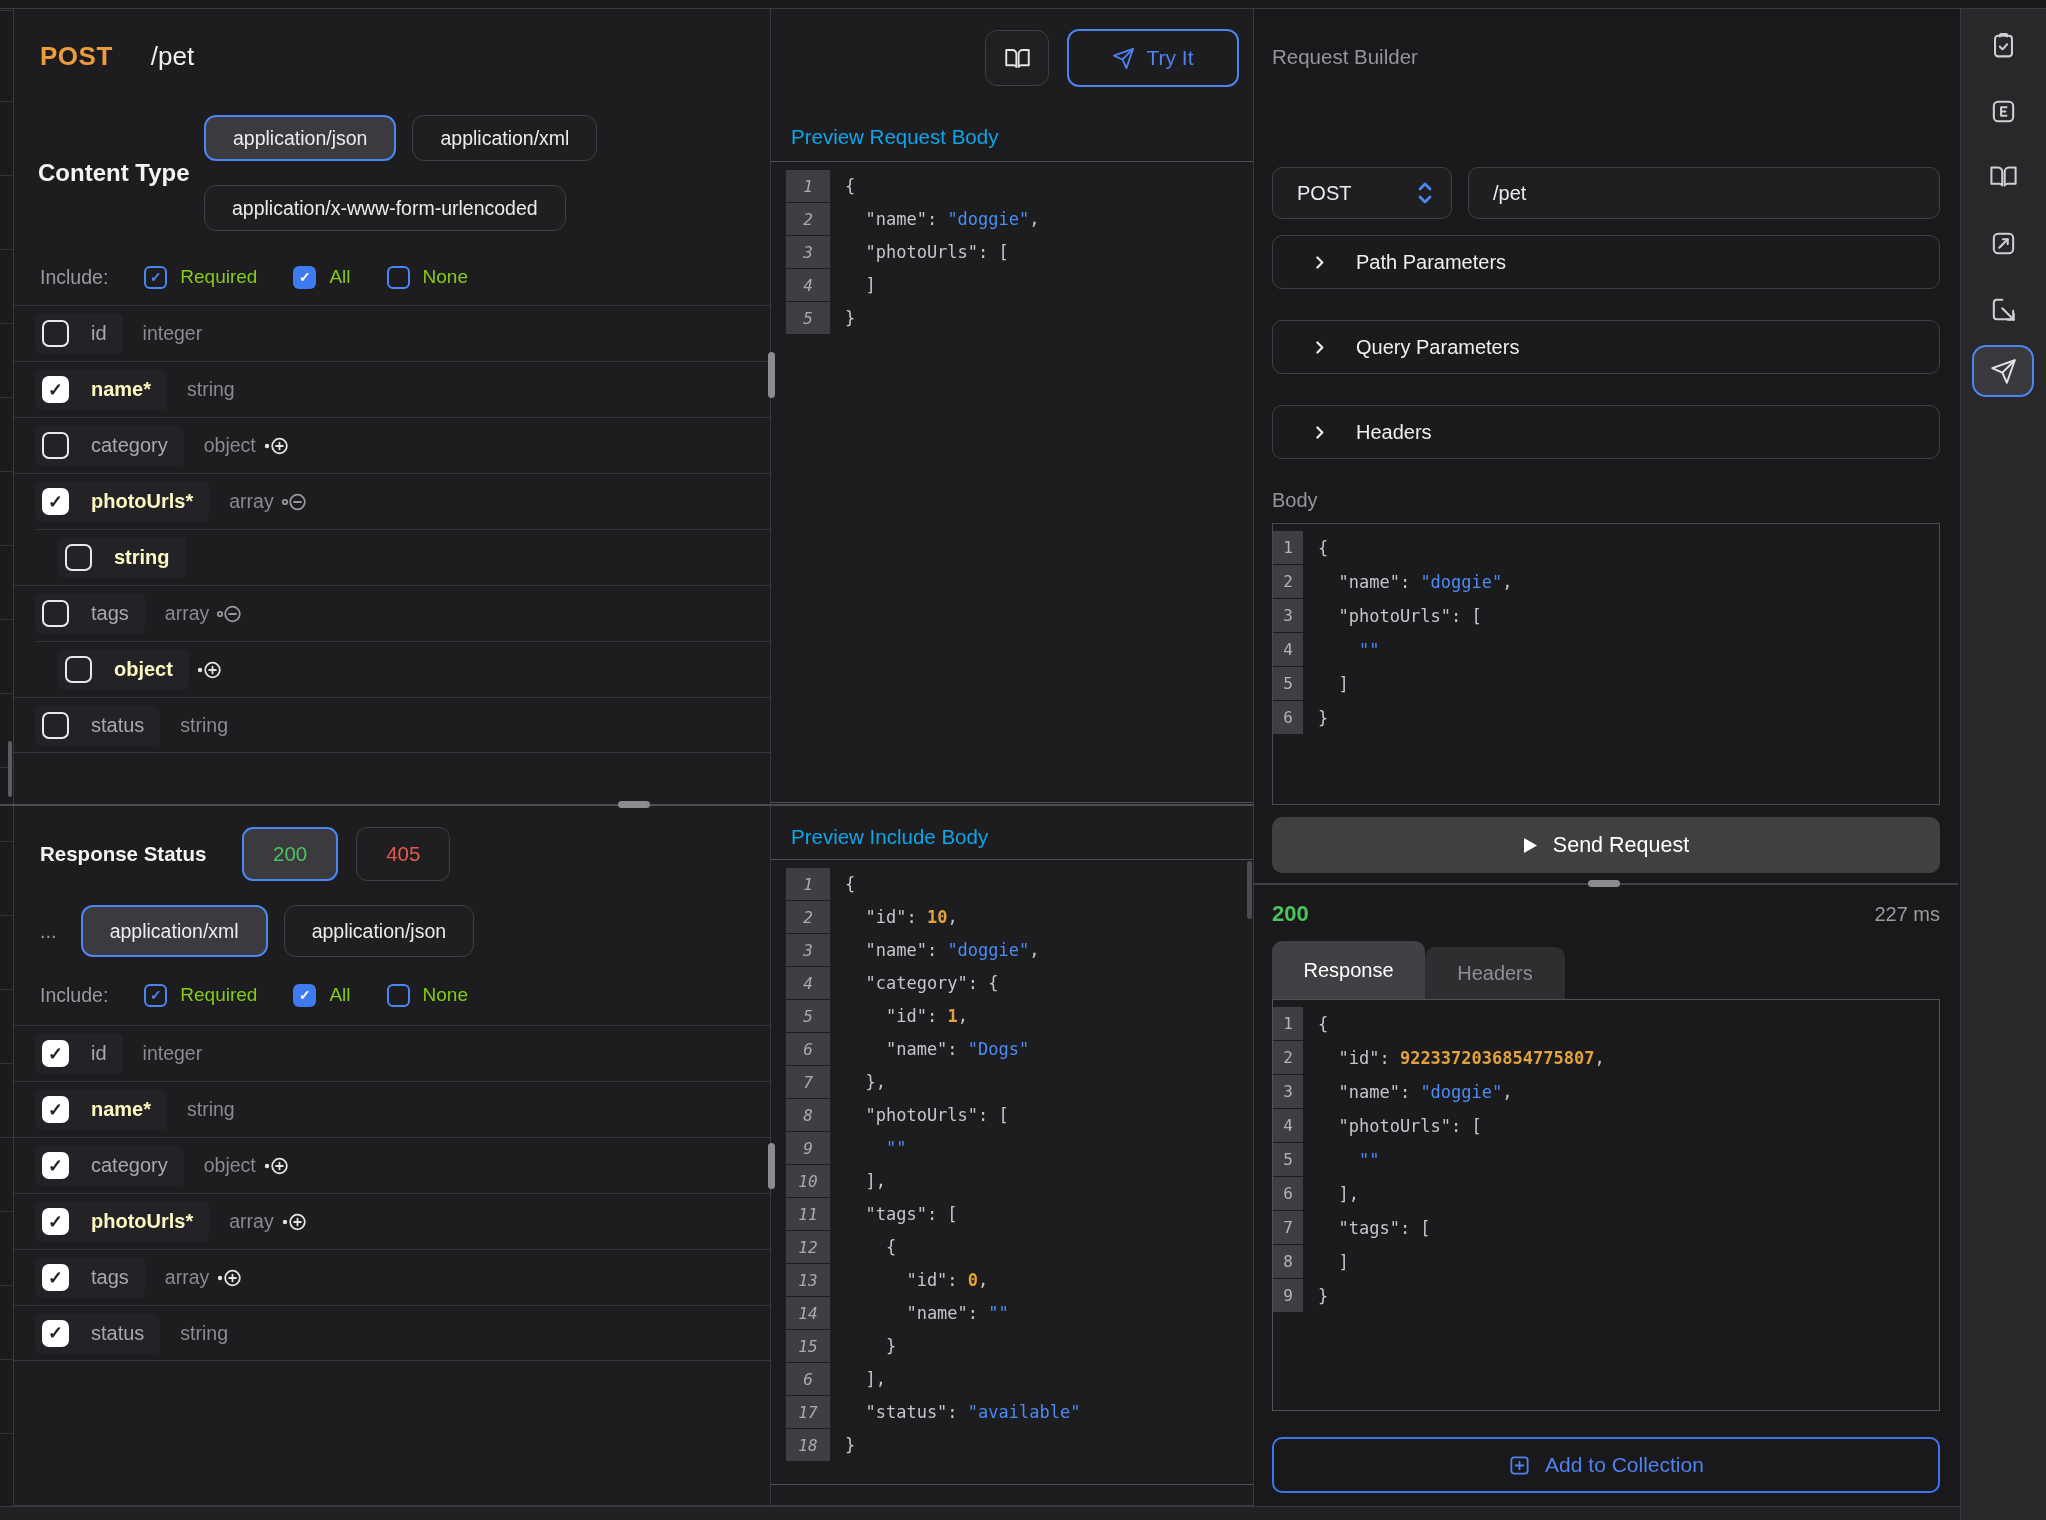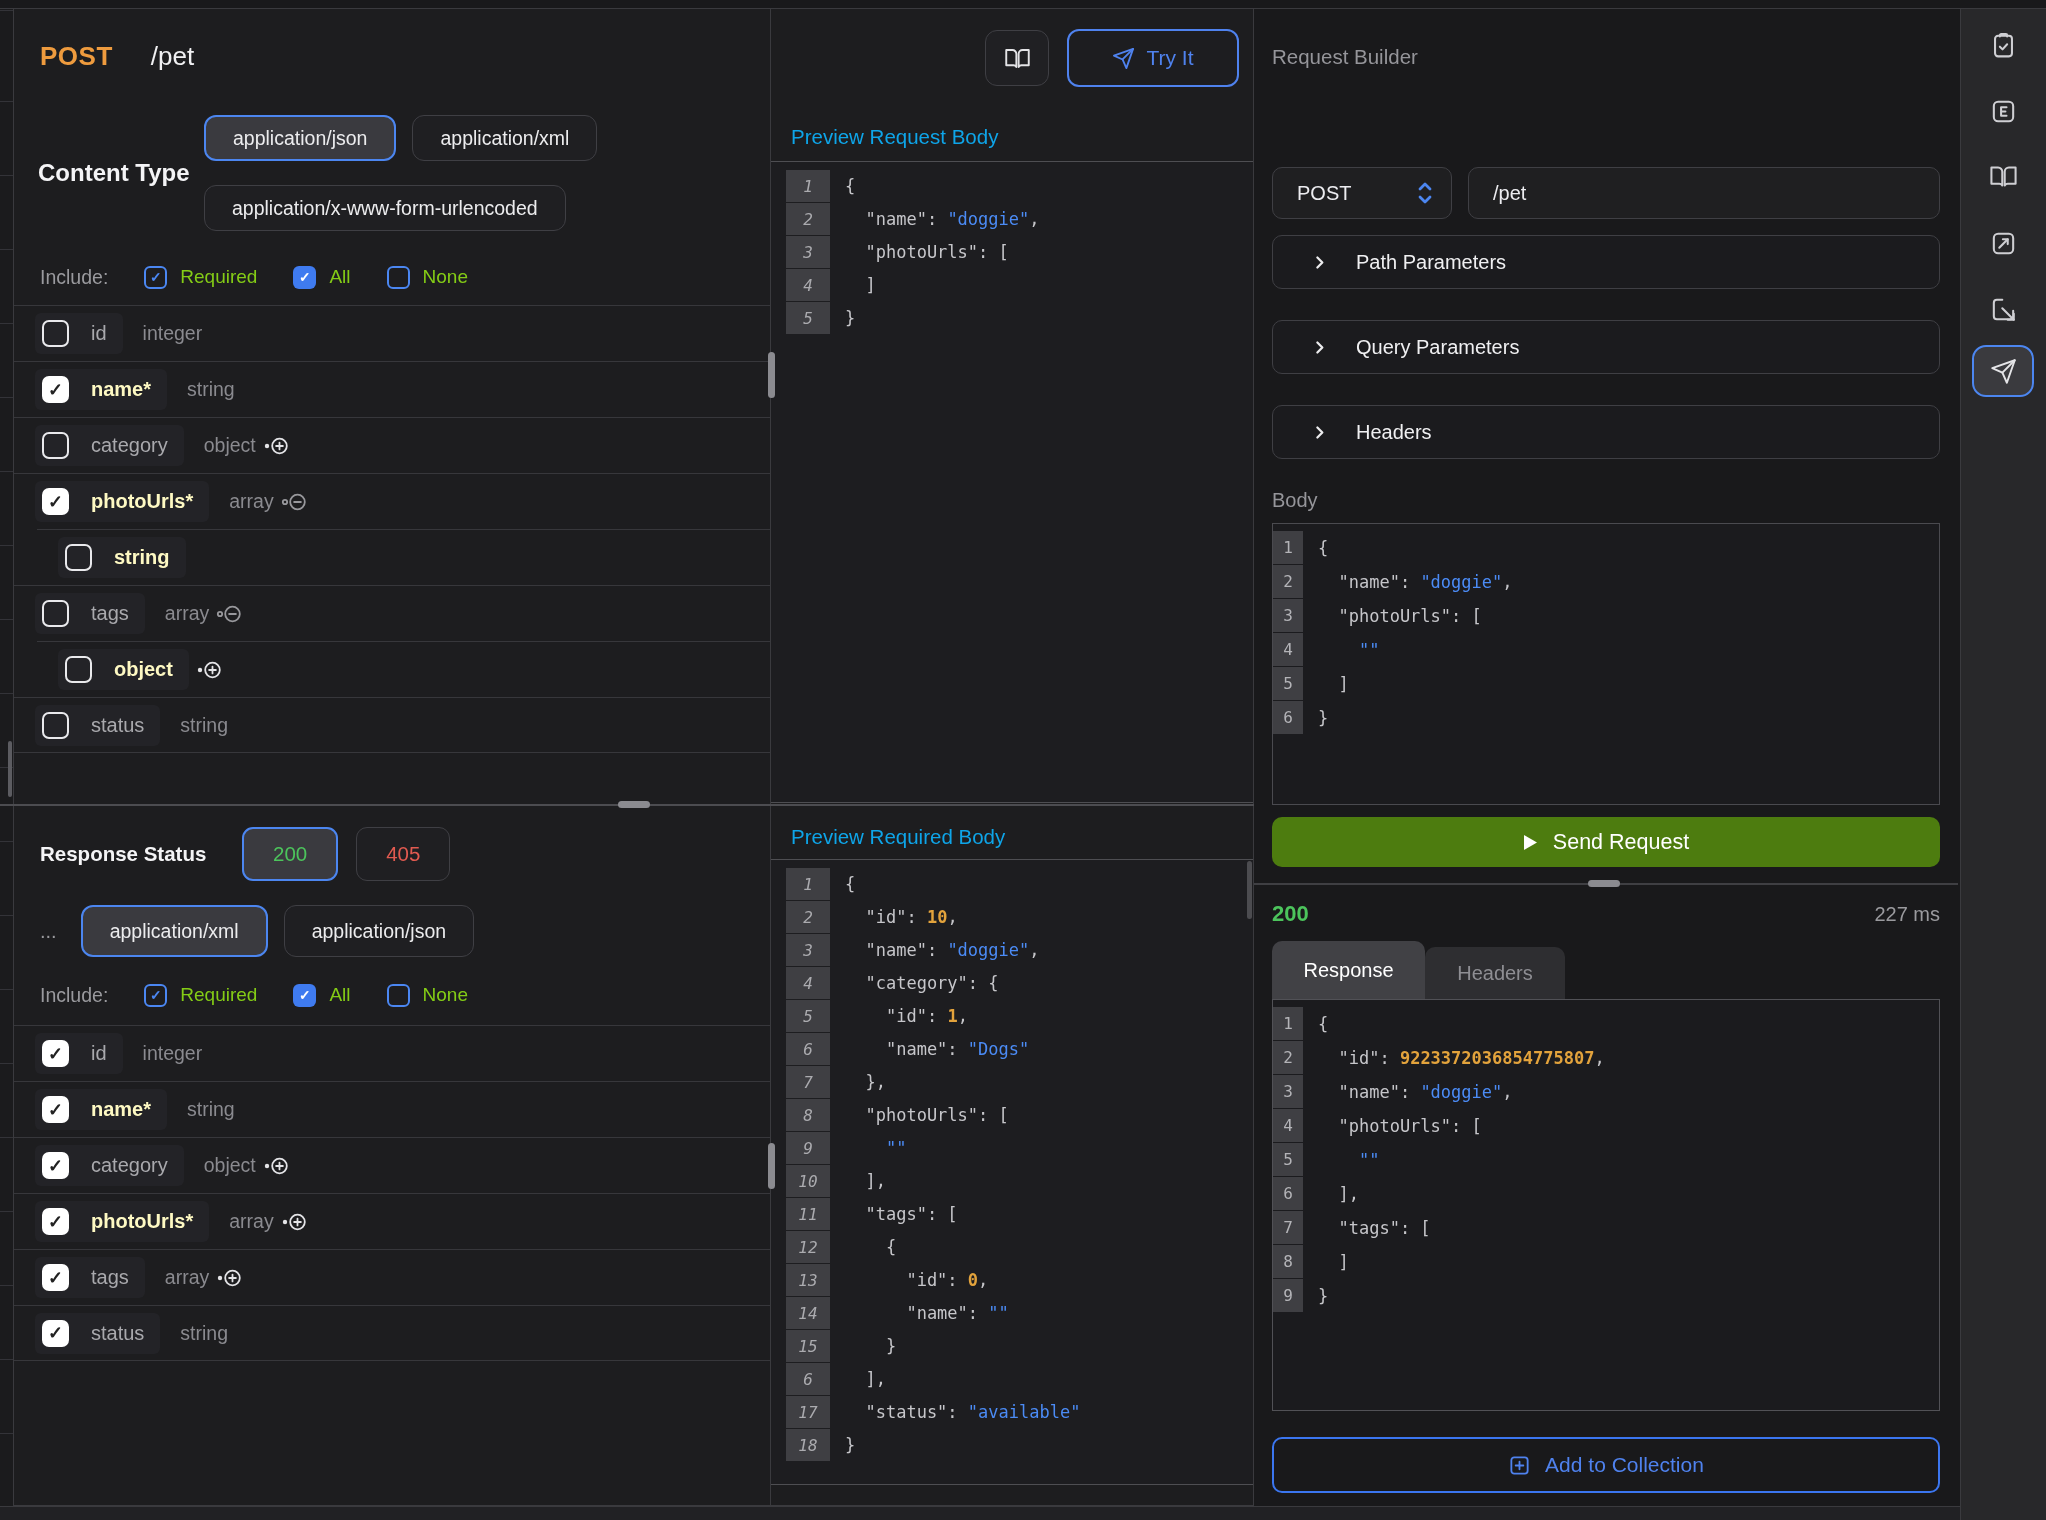--- a/index.html
+++ b/index.html
@@ -135,21 +135,21 @@
                 background:#1b1b1e; display:flex; align-items:center; padding-left:38px; gap:28px;
                 color:#f0f0f2; font-size:20px; }
   #sec-0 { top:226px; } #sec-1 { top:311px; } #sec-2 { top:396px; }
   .rp-body-label { position:absolute; left:18px; top:480px; }
   .rp-code { position:absolute; left:18px; right:20px; border:1.5px solid #4a4a4f; background:#1b1b1e; padding:7px 0 0 0; }
   #rp-body { top:514px; height:282px; }
   #rp-resp { top:990px; height:412px; border-color:#515156; }
   .rp-code .gutter { width:30px; }
   .rp-code .gutter span { height:33px; font-size:16px; color:#b4b4b8; }
   .rp-code .code-line { line-height:34px; }
-  .send-btn { position:absolute; left:18px; right:20px; top:808px; height:50px; background:#4d7c0f; border-radius:10px;
+  .send-btn { position:absolute; left:18px; right:20px; top:808px; height:56px; background:#404040; border-radius:10px;
               display:flex; align-items:center; justify-content:center; gap:15px; color:#fff; font-size:21.5px; }
   .rp-status-row { position:absolute; left:18px; right:20px; top:890px; height:30px; display:flex; align-items:center; justify-content:space-between; }
   .rp-status { color:#4cc45c; font-size:22px; font-weight:bold; }
   .rp-latency { color:#9a9a9e; font-size:20px; }
   .rp-tabs { position:absolute; left:18px; top:932px; display:flex; align-items:flex-end; }
   .tab { display:flex; align-items:center; justify-content:center; border-radius:10px 10px 0 0; font-size:20px; }
   .tab-active { width:153px; height:58px; background:#414145; color:#fff; }
   .tab-inactive { width:140px; height:52px; background:#2e2e31; color:#8e8e93; }
   .add-btn { position:absolute; left:18px; right:20px; top:1428px; height:56px; border:2px solid #3b76f0; border-radius:10px;
              display:flex; align-items:center; justify-content:center; gap:14px; color:#4f82ee; font-size:21px; background:#19191b; }
@@ -420,21 +420,21 @@
         </div>
       <div class="code-lines">
           <div class="code-line"><span class="tk-p">{</span></div>
           <div class="code-line"><span class="tk-k">  "name"</span><span class="tk-p">: </span><span class="tk-s">"doggie"</span><span class="tk-p">,</span></div>
           <div class="code-line"><span class="tk-k">  "photoUrls"</span><span class="tk-p">: [</span></div>
           <div class="code-line"><span class="tk-p">  ]</span></div>
           <div class="code-line"><span class="tk-p">}</span></div>
         </div>
     </div>
 
-    <div class="mid-title" id="mt2">Preview Required Body</div>
+    <div class="mid-title" id="mt2">Preview Include Body</div>
     <div class="mid-code code-area" id="mc-res">
       <div class="gutter">
           <span>1</span>
           <span>2</span>
           <span>3</span>
           <span>4</span>
           <span>5</span>
           <span>6</span>
           <span>7</span>
           <span>8</span>

